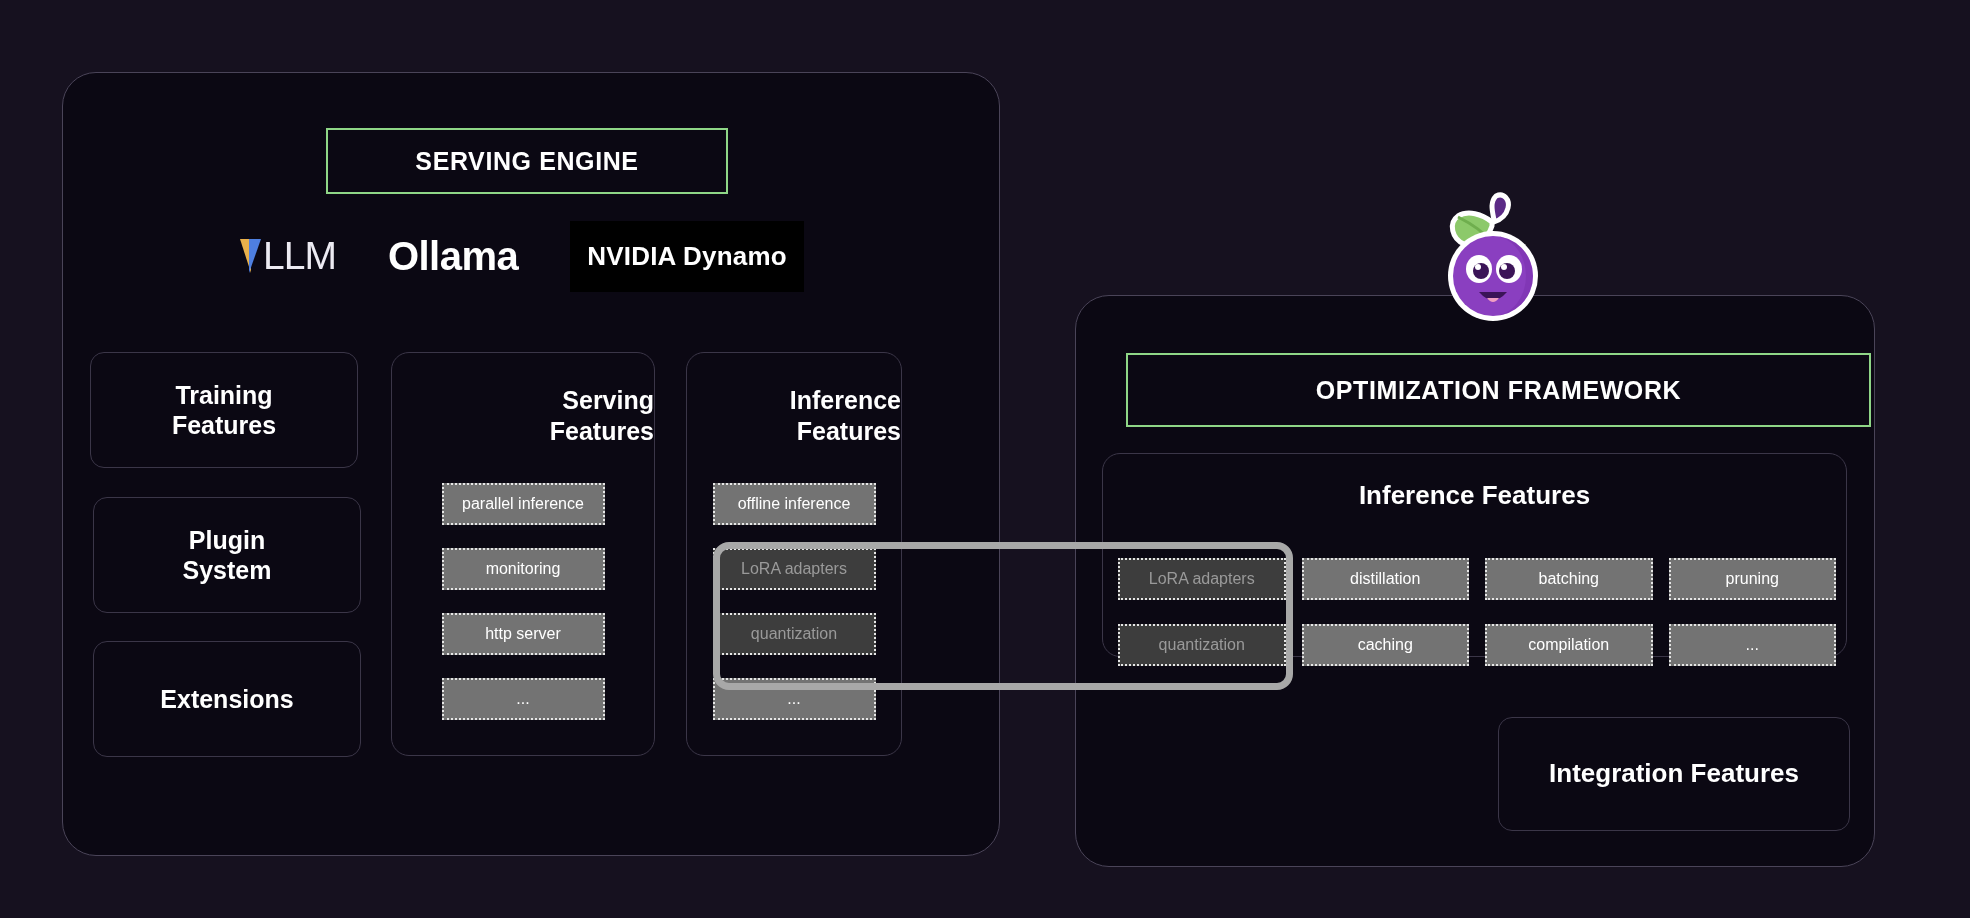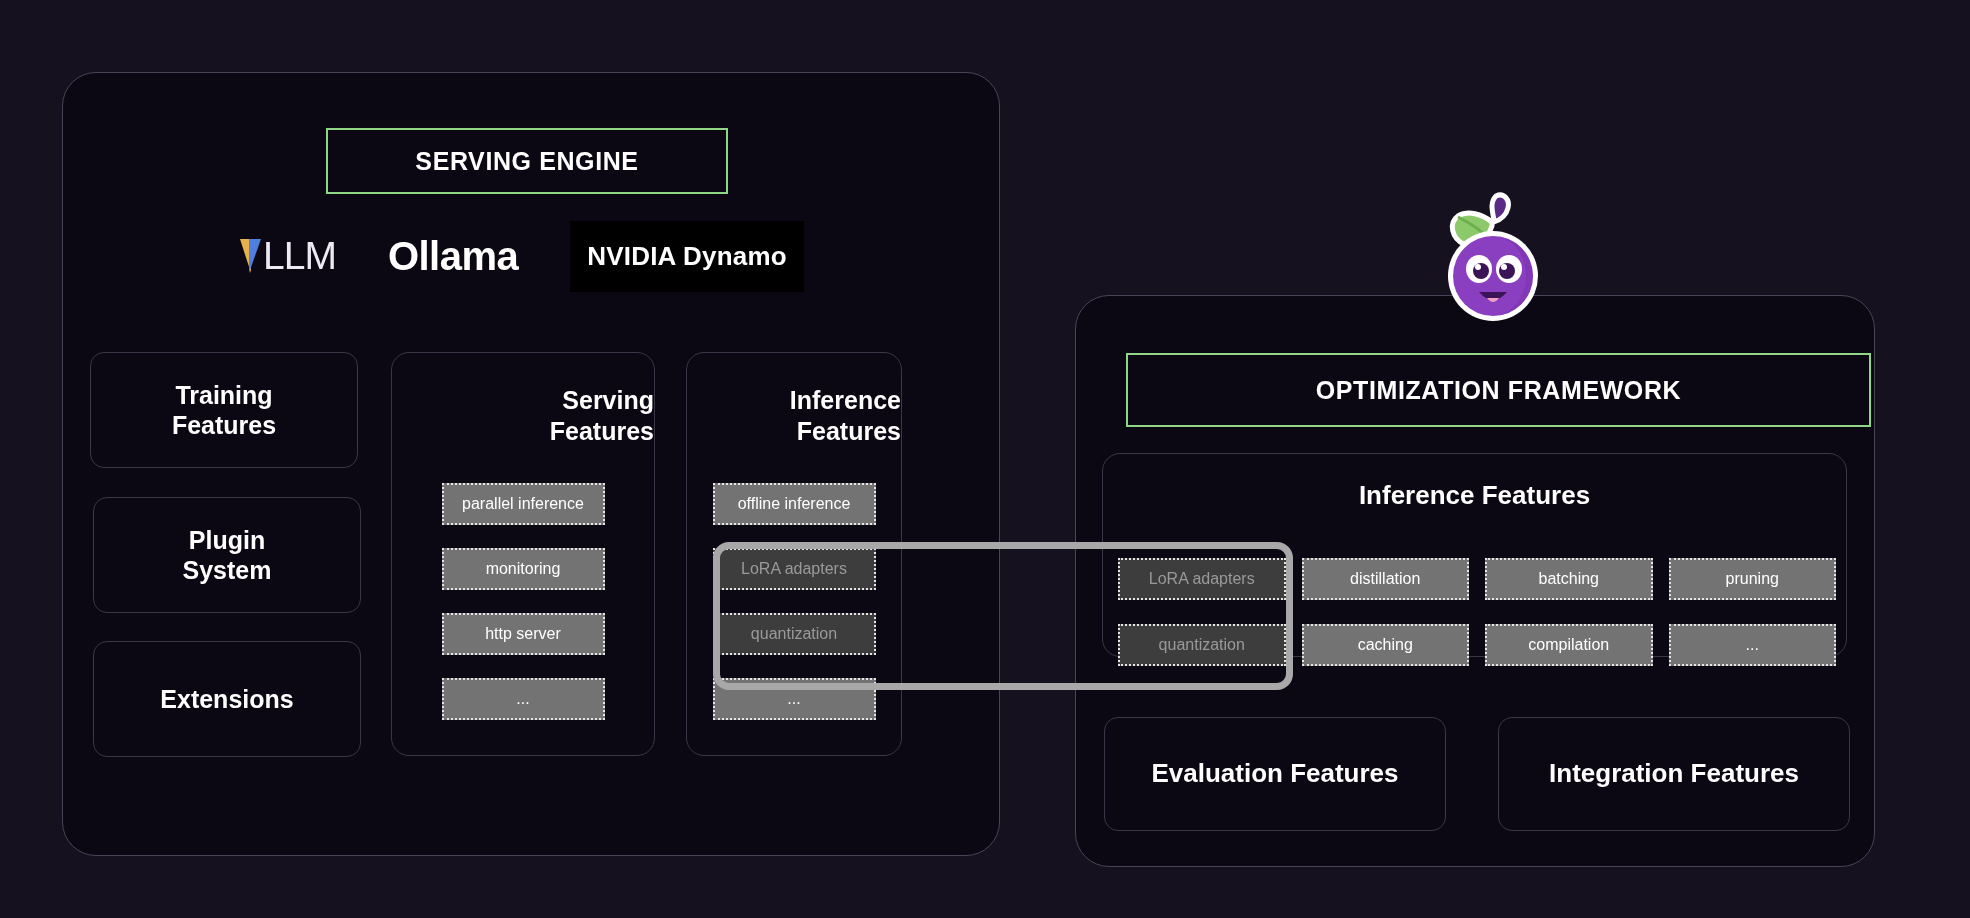--- a/index.html
+++ b/index.html
@@ -195,21 +195,20 @@
       <div class="chip dim">LoRA adapters</div>
       <div class="chip">distillation</div>
       <div class="chip">batching</div>
       <div class="chip">pruning</div>
       <div class="chip dim">quantization</div>
       <div class="chip">caching</div>
       <div class="chip">compilation</div>
       <div class="chip">...</div>
     </div>
 
-  <div class="card" id="card-evaluation">Evaluation Features</div>
   <div class="card" id="card-integration">Integration Features</div>
 
   <div id="highlight-link"></div>
 
   <div id="mascot">
     <svg viewBox="0 0 118 135" width="118" height="135">
       <g stroke="#ffffff" stroke-width="5" stroke-linejoin="round">
         <path d="M60 30 C58 20 56 12 62 6 C70 2 76 10 74 18 C72 26 66 30 60 32 Z" fill="#5b2a86"></path>
         <path d="M58 32 C48 24 34 20 24 26 C14 33 18 49 30 54 C42 59 54 48 58 36 Z" fill="#8cc96a"></path>
       </g>

